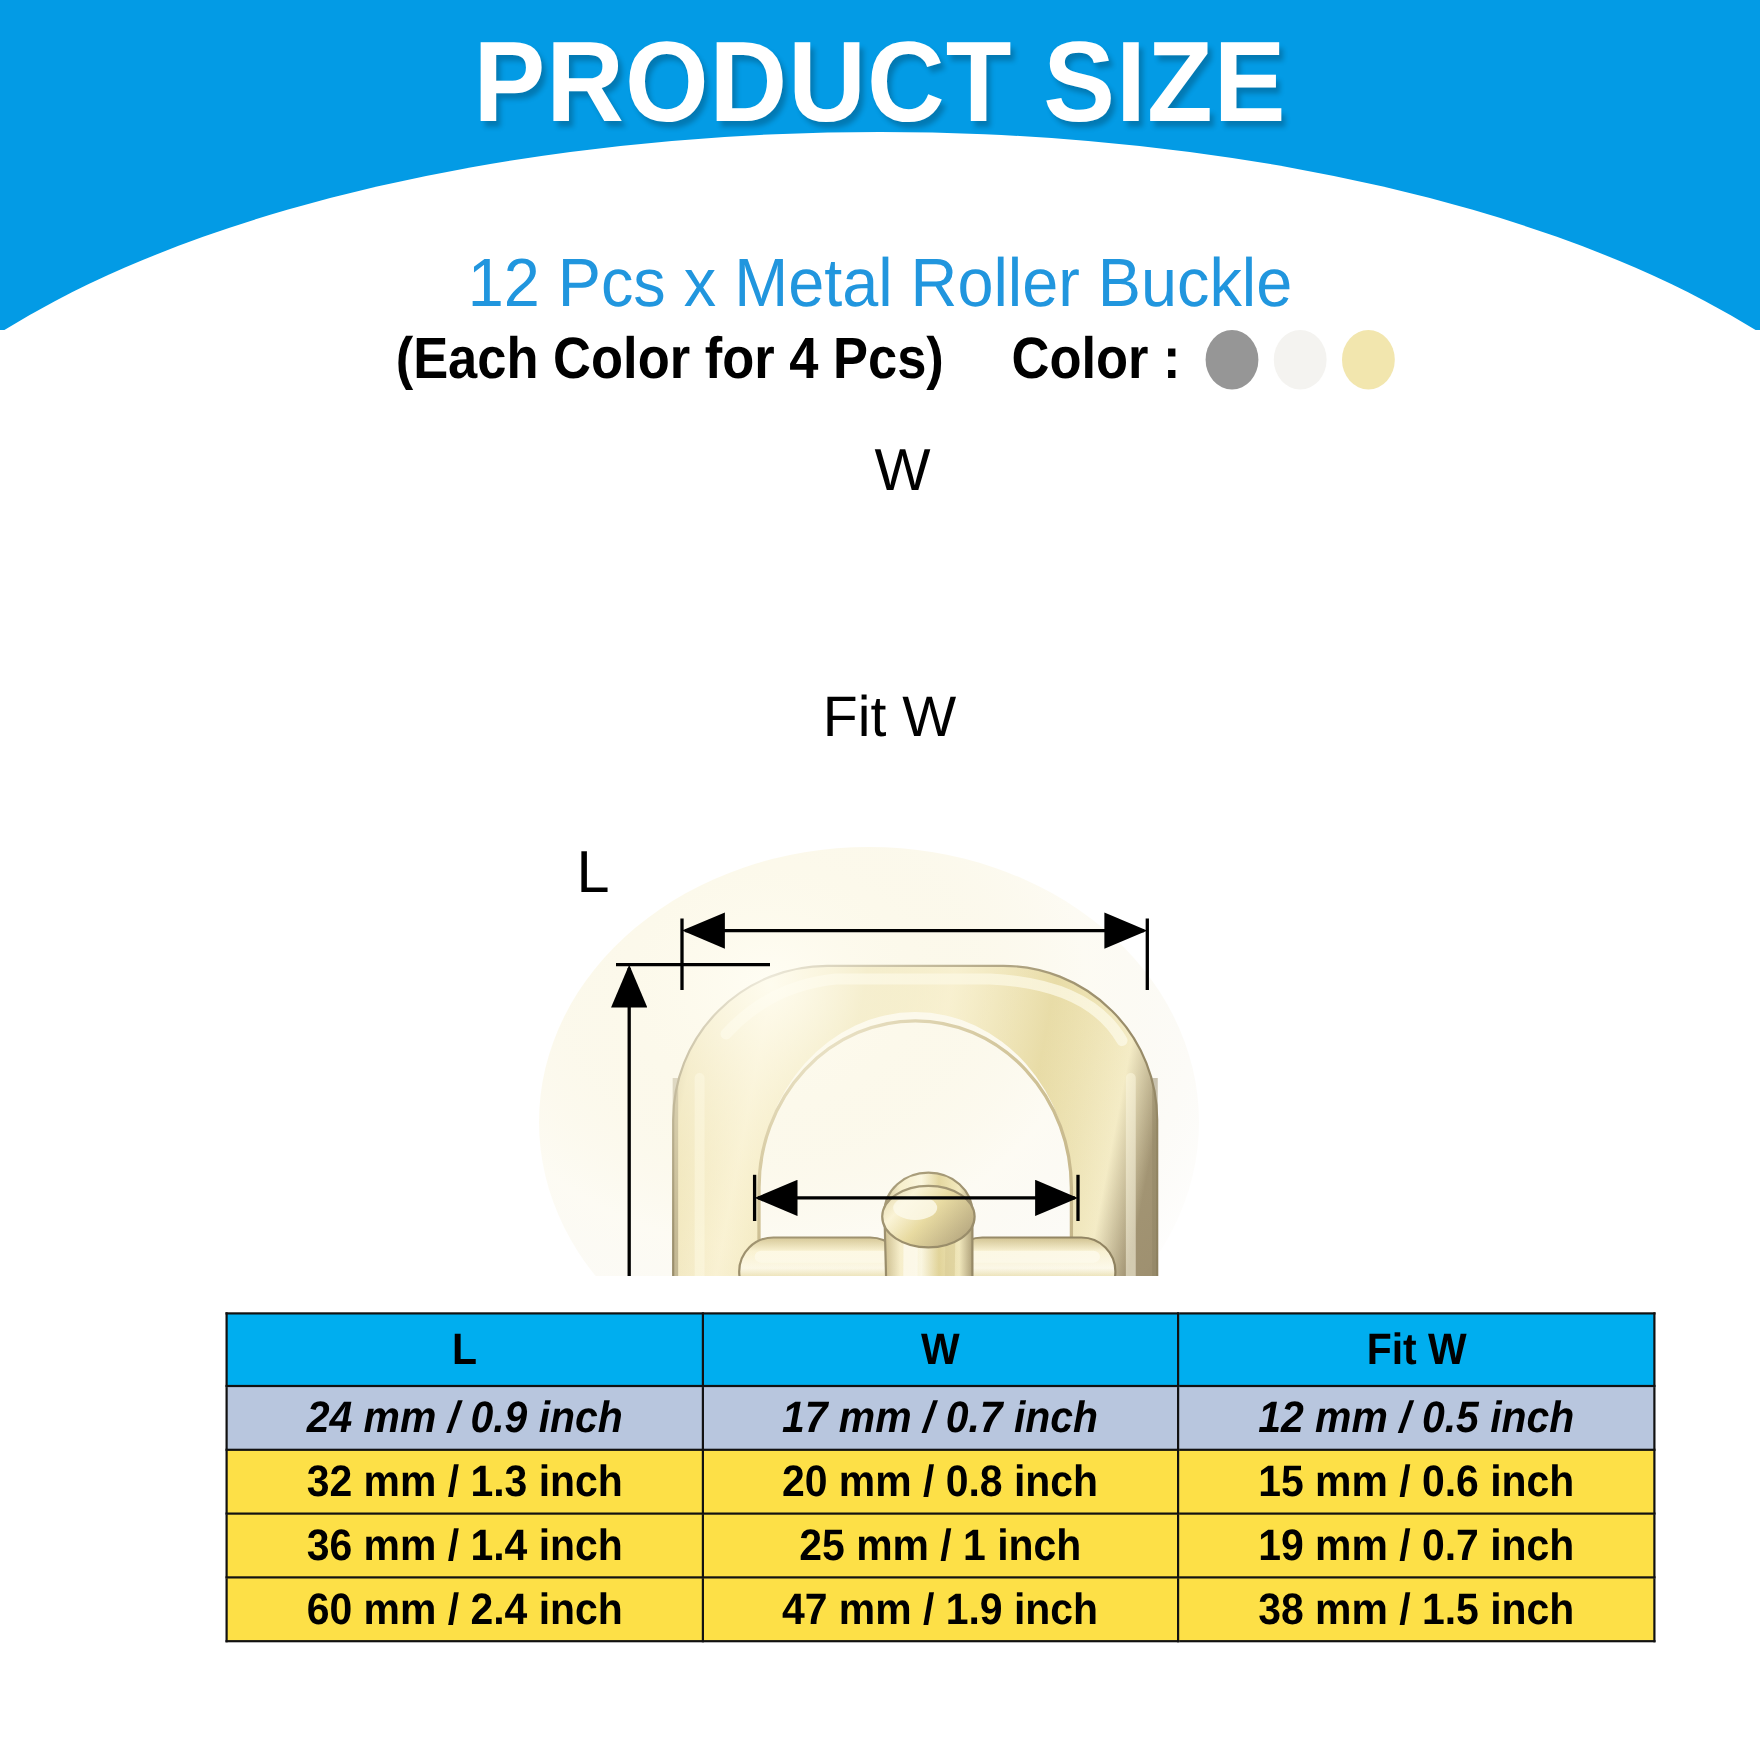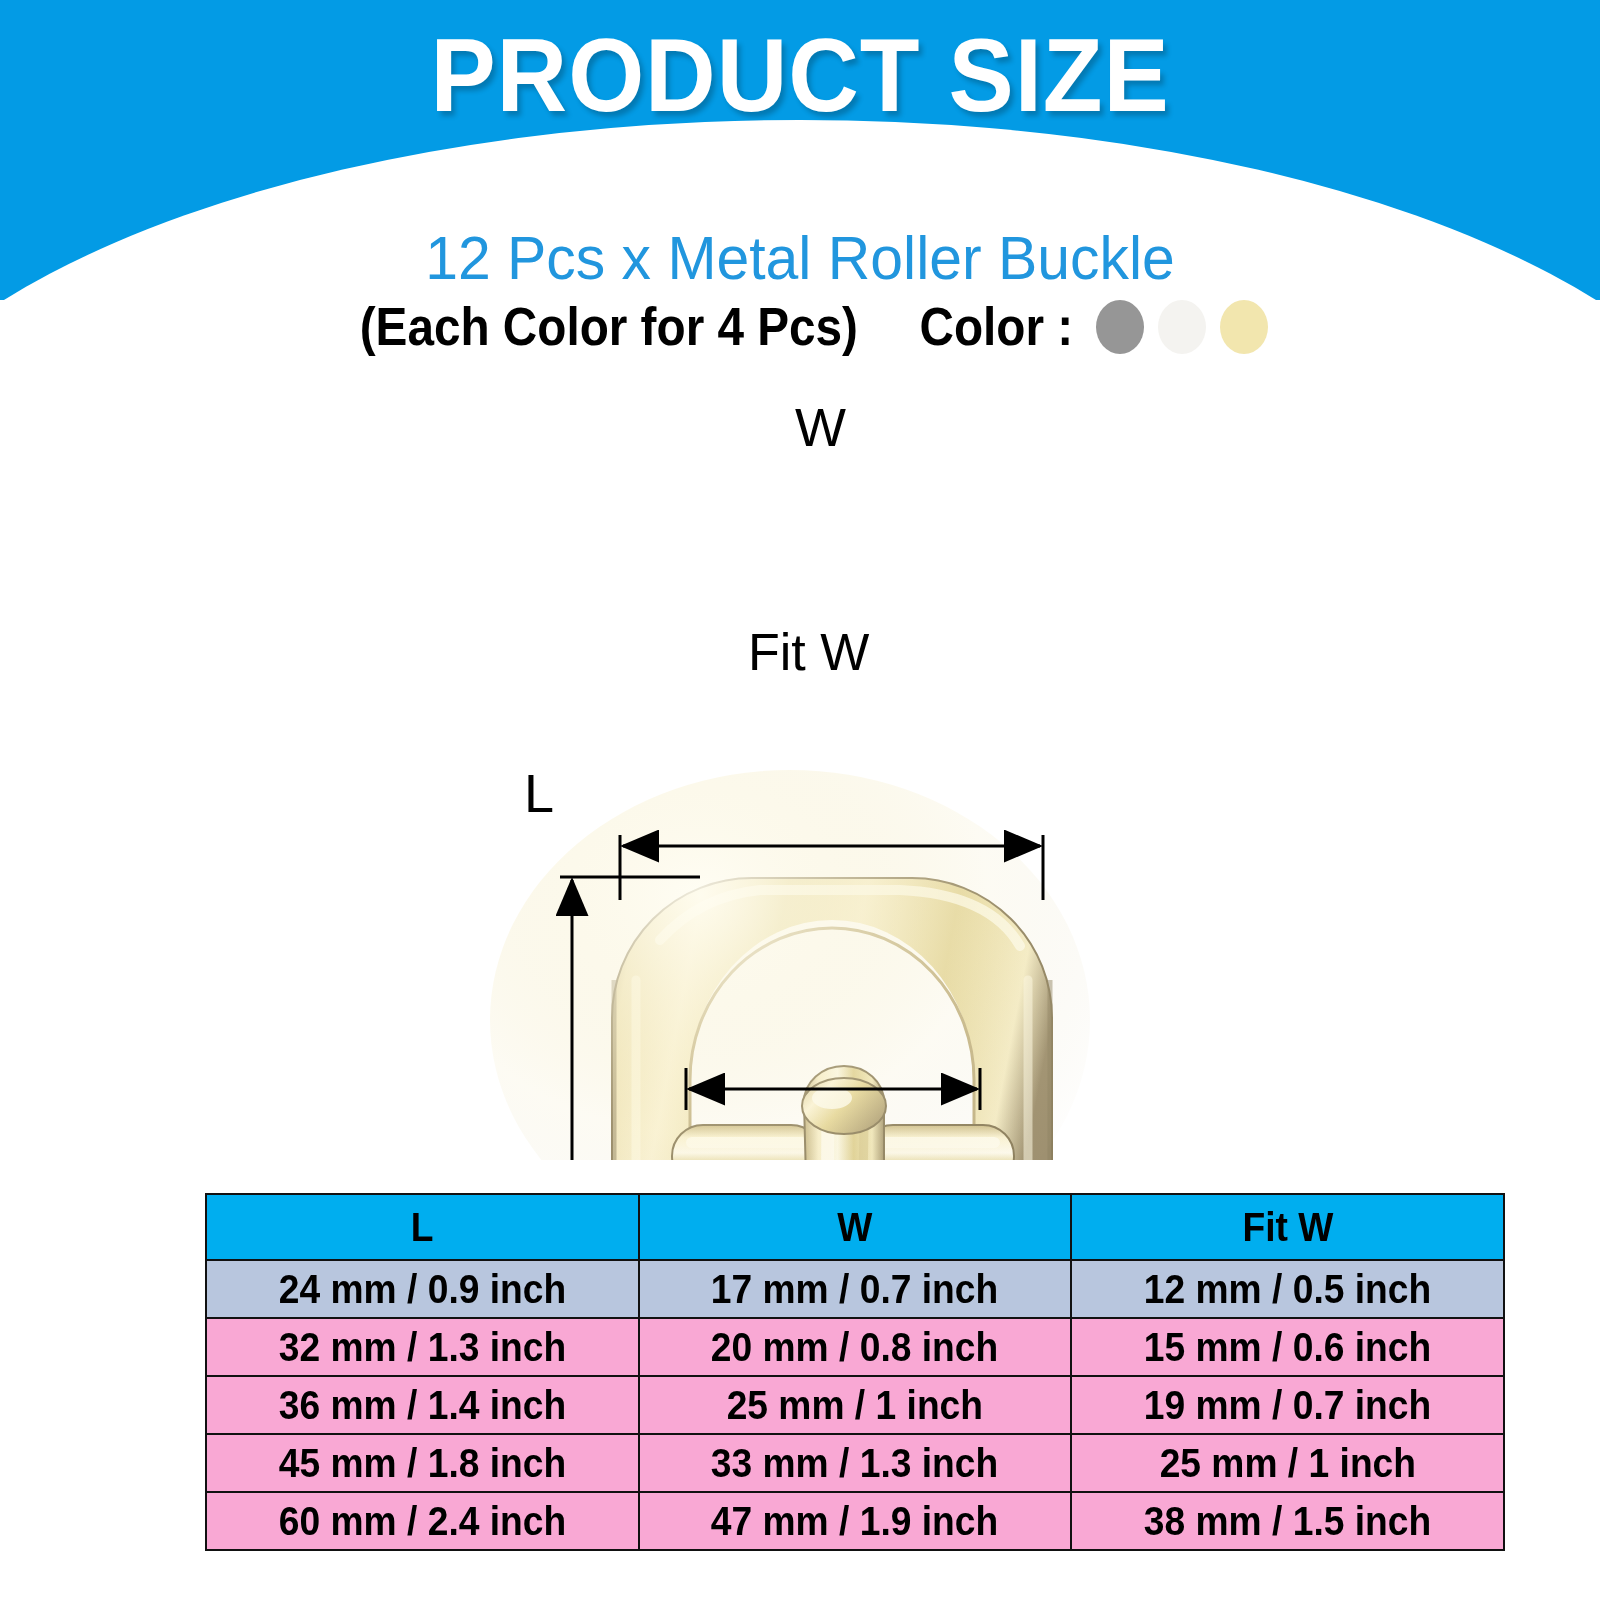--- a/index.html
+++ b/index.html
@@ -99,24 +99,24 @@
     color:#000;
   }
   .size-table th{
     background:var(--table-head);
     height:62px;
     font-size:40px;
   }
   .size-table td{
     height:54px;
     font-size:40px;
-    background:#f9a8d4;
+    background:#fde047;
     transform:none;
   }
-  .size-table tr.highlight td{background:var(--row-hl);}
+  .size-table tr.highlight td{background:var(--row-hl);font-style:italic;}
   .cell-txt{display:inline-block;transform:scaleX(0.93);}
 </style>
 </head>
 <body style="--brand:#039BE5;--brand-text:#2196DE;--table-head:#00AEEF;--row-hl:#B8C6DE;">
 
 <div class="header-band">
   <div class="header-curve"></div>
 </div>
 <div class="title">PRODUCT SIZE</div>
 
@@ -306,23 +306,18 @@
       <td><span class="cell-txt">32 mm / 1.3 inch</span></td>
       <td><span class="cell-txt">20 mm / 0.8 inch</span></td>
       <td><span class="cell-txt">15 mm / 0.6 inch</span></td>
     </tr>
     <tr>
       <td><span class="cell-txt">36 mm / 1.4 inch</span></td>
       <td><span class="cell-txt">25 mm / 1 inch</span></td>
       <td><span class="cell-txt">19 mm / 0.7 inch</span></td>
     </tr>
     <tr>
-      <td><span class="cell-txt">45 mm / 1.8 inch</span></td>
-      <td><span class="cell-txt">33 mm / 1.3 inch</span></td>
-      <td><span class="cell-txt">25 mm / 1 inch</span></td>
-    </tr>
-    <tr>
       <td><span class="cell-txt">60 mm / 2.4 inch</span></td>
       <td><span class="cell-txt">47 mm / 1.9 inch</span></td>
       <td><span class="cell-txt">38 mm / 1.5 inch</span></td>
     </tr>
   </tbody>
 </table>
 
 </body></html>

